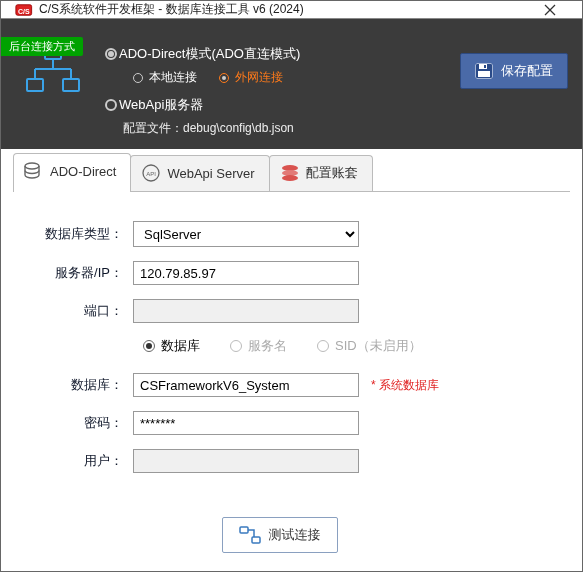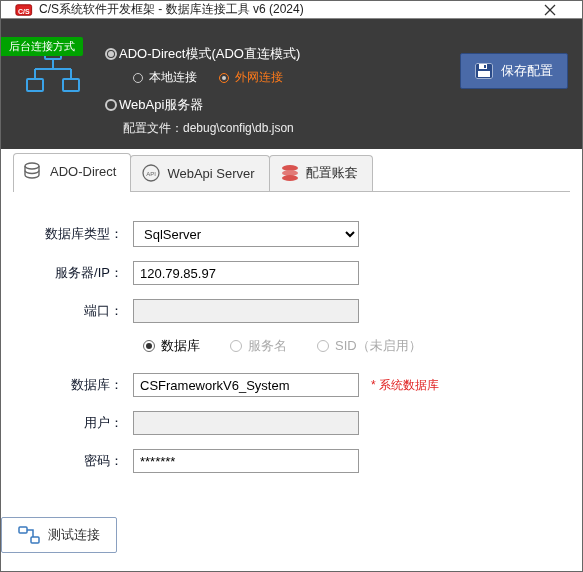--- a/index.html
+++ b/index.html
@@ -38,21 +38,21 @@
   .fld { width: 226px; height: 24px; border: 1px solid #999; padding: 0 6px; font-size: 13px; background: #fff; }
   select.fld { height: 26px; }
   .blurred { background: #f0f0f0; color: #ccc; }
   .radio-row { margin-left: 106px; display: flex; align-items: center; gap: 30px; margin-bottom: 18px; margin-top: 2px; }
   .radio-item { display: flex; align-items: center; gap: 6px; font-size: 13px; }
   .rd { width: 12px; height: 12px; border-radius: 50%; border: 1.5px solid #666; display: inline-flex; align-items: center; justify-content: center; }
   .rd.checked::after { content: ""; width: 6px; height: 6px; border-radius: 50%; background: #333; }
   .rd.disabled { border-color: #bbb; }
   .dis { color: #aaa; }
   .note { color: #e02020; font-size: 12px; margin-left: 12px; }
-  .actions { display: flex; justify-content: flex-start; padding: 0 24px 18px 0; }
+  .actions { display: flex; justify-content: center; padding: 0 24px 18px 0; }
   .test-btn { display: flex; align-items: center; gap: 8px; border: 1px solid #8aa0c0; background: #fff; padding: 8px 16px; font-size: 13px; color: #333; cursor: pointer; border-radius: 2px; }
   .test-btn .ticon2 { width: 22px; height: 18px; }
   .hr { height: 1px; background: #ddd; margin: 6px 18px 14px 18px; }
 </style>
 </head>
 <body>
 
 <div class="window">
 
   <div class="titlebar">
@@ -186,26 +186,26 @@
         <span class="rd disabled"></span>
         <span>SID（未启用）</span>
       </div>
     </div>
     <div class="form-row">
       <span class="lbl">数据库：</span>
       <input class="fld" value="CSFrameworkV6_System" style="">
       <span class="note">* 系统数据库</span>
     </div>
     <div class="form-row">
+      <span class="lbl">密码：</span>
+      <input class="fld" type="text" value="*******" style="">
+    </div>
+    <div class="form-row">
       <span class="lbl">用户：</span>
       <input class="fld blurred" value="" style="">
-    </div>
-    <div class="form-row">
-      <span class="lbl">密码：</span>
-      <input class="fld" type="text" value="*******" style="">
     </div>
   </div>
 
   <div class="hr"></div>
 
   <div class="actions">
     <button class="test-btn">
       <span class="ticon2">
         <svg viewBox="0 0 22 18">
             <rect x="1" y="1" width="8" height="6" rx="1" fill="none" stroke="#3a7abf" stroke-width="1.5"></rect>

